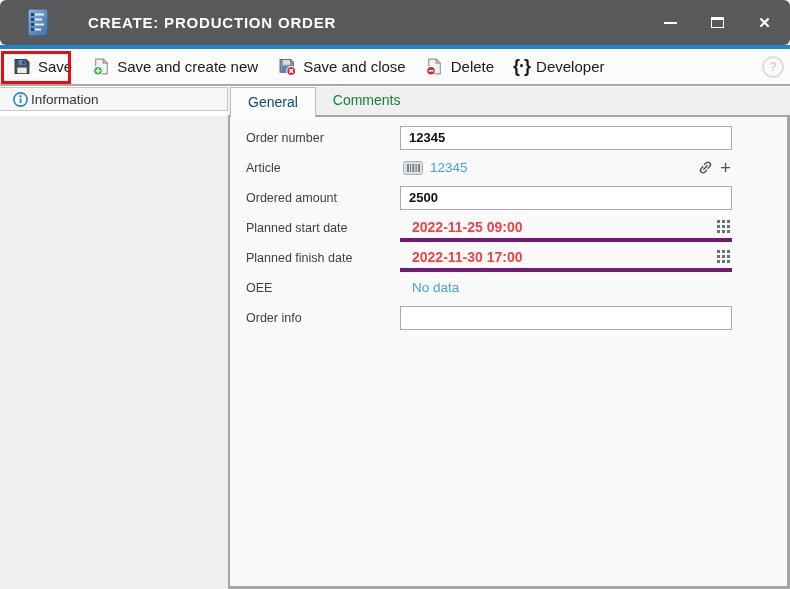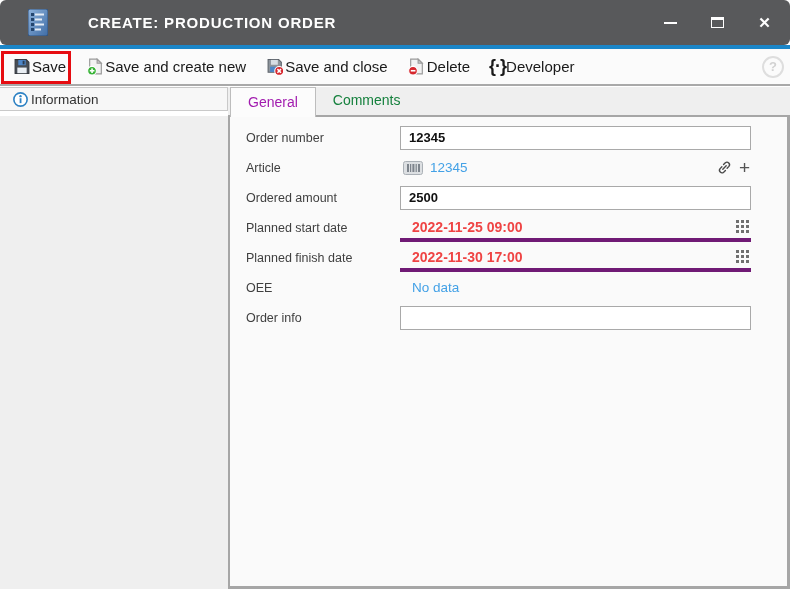--- a/index.html
+++ b/index.html
@@ -30,21 +30,21 @@
   .glyph-close{ color:#ffffff; font-size:15px; font-weight:700; line-height:1; }
   .accent-line{ position:absolute; top:45px; left:0; right:0; height:4px; background:#1b86c8; }
 
   
   .toolbar{
     position:absolute; top:49px; left:0; right:0; height:37px;
     background:#fbfbfb; border-bottom:2px solid #a9a9a9;
     display:flex; align-items:center; padding:0 30px 0 10px; gap:15px;
   }
   .tb-btn{
-    display:flex; align-items:center; background:transparent; border:none;
+    display:flex; align-items:center; gap:6px; background:transparent; border:none;
     font-family:"Liberation Sans", sans-serif; font-size:15px; color:#1a1a1a;
     cursor:default; white-space:nowrap; padding:2px 2px;
   }
   .tb-icon{ width:20px; height:18px; display:flex; align-items:center; justify-content:center; }
   .dev-glyph{ font-size:18px; font-weight:700; letter-spacing:-1px; color:#1a1a1a; }
   .annotation-box{
     position:absolute; left:1px; top:51px; width:70px; height:33px;
     border:3px solid #e60c11; z-index:9; pointer-events:none;
   }
   .help-btn{
@@ -66,29 +66,29 @@
   .tabstrip{
     position:absolute; top:87px; left:228px; right:0; height:30px;
     background:#efefef; border-bottom:2px solid #a6a6a6;
     display:flex; align-items:flex-start; z-index:1;
   }
   .tab{
     height:28px; line-height:27px; padding:0 17px; font-size:14px; color:#15803d; cursor:default;
   }
   .tab.active{
     background:#fcfcfc; border:1px solid #bdbdbd; border-bottom:none;
-    color:#a21caf; height:30px; line-height:28px; position:relative; z-index:3; margin-left:2px;
+    color:#0c4a6e; height:30px; line-height:28px; position:relative; z-index:3; margin-left:2px;
   }
 
   
   .content-panel{
     position:absolute; top:117px; left:228px; right:0; bottom:0;
     background:#fafafa;
     border-left:2px solid #a6a6a6; border-right:3px solid #a6a6a6; border-bottom:3px solid #a6a6a6;
-    padding:6px 36px 0 16px;
+    padding:6px 55px 0 16px;
   }
   .form-row{ display:flex; align-items:center; height:29px; margin-bottom:1px; }
   .row-label{ width:154px; flex-shrink:0; font-size:12.5px; color:#3f3f3f; }
   .row-control{ flex:1; display:flex; align-items:center; position:relative; height:100%; min-width:0; }
 
   .text-input{
     width:100%; height:24px; border:1px solid #a9a9a9; background:#ffffff;
     font-family:"Liberation Sans", sans-serif; font-weight:700; font-size:13px; color:#111111;
     padding:0 8px; outline:none;
   }

